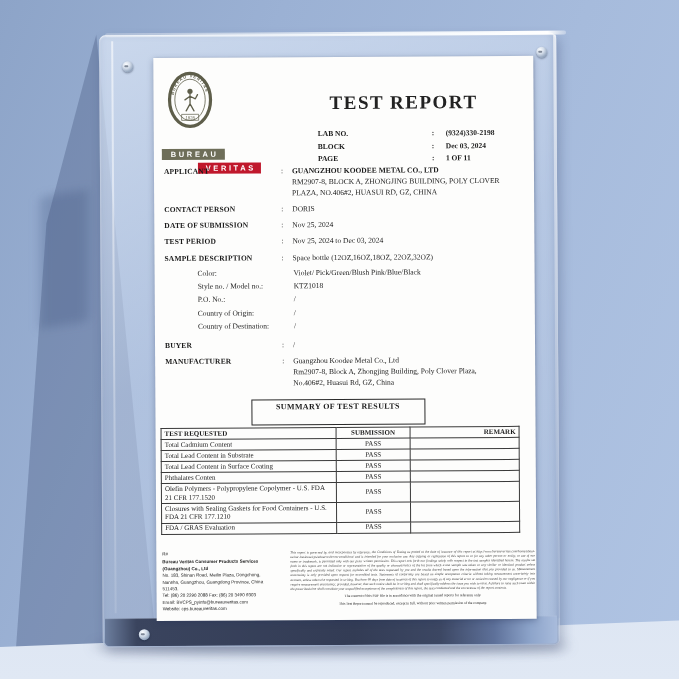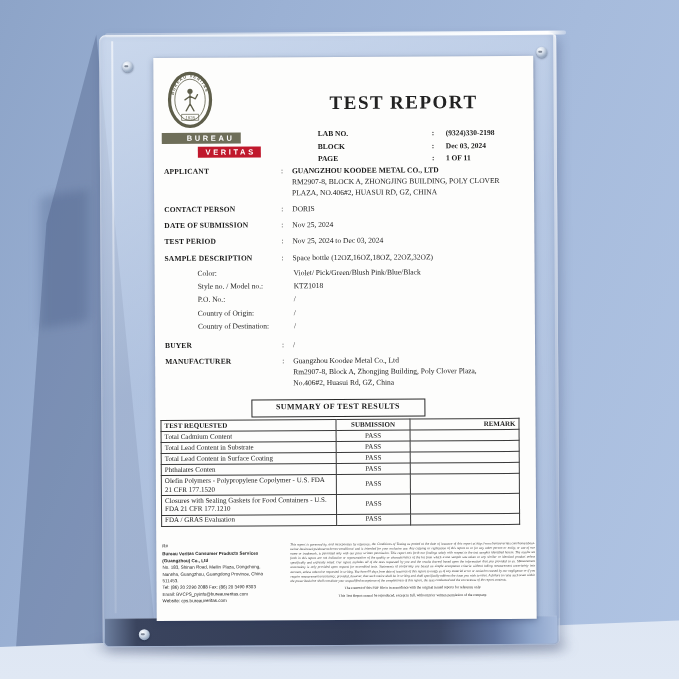--- a/index.html
+++ b/index.html
@@ -42,41 +42,41 @@
   
   .paper{position:absolute;left:54px;top:23px;width:380px;height:563px;background:#fdfdfc;z-index:2;
          box-shadow:0 2px 6px rgba(38,52,88,.35),1px 0 2px rgba(38,52,88,.15);color:#1b1b1b;}
   
   .doc-header{display:flex;height:96px;padding-top:13px;}
   .logo-col{width:92px;padding-left:8px;}
   .emblem{display:block;margin-left:5px;}
   .brand-bar{width:63px;height:11px;display:flex;align-items:center;justify-content:center;
              font-family:"Liberation Sans",sans-serif;font-weight:bold;font-size:7.5px;color:#fff;
              letter-spacing:2.6px;text-indent:2.6px;}
-  .bar-bureau{background:#6e6e59;margin-top:4px;padding-left:16px;}
+  .bar-bureau{background:#6e6e59;margin-top:20px;}
   .bar-veritas{background:#c0182c;margin-top:2.5px;margin-left:36px;}
   .title-col{flex:1;padding-top:23px;}
   .report-title{margin-left:30px;width:240px;text-align:center;font-weight:bold;font-size:19px;
                 letter-spacing:1.5px;color:#222;line-height:19px;}
   .meta{margin:16px 0 0 64px;}
   .meta-row{display:grid;grid-template-columns:114px 14px auto;font-size:7.5px;font-weight:bold;line-height:12.5px;}
   
   .fields{margin-top:0;}
   .field{display:grid;grid-template-columns:117px 11px 1fr;margin:0 0 5.5px 10px;
          font-size:7.5px;line-height:10.8px;}
   .f-label{font-weight:bold;letter-spacing:.15px;}
   .v-line{display:block;line-height:10.8px;}
   .v-line:empty{display:none;}
   .v-bold{font-weight:bold;}
   .subs{margin-top:5px;margin-bottom:9px;}
   .sub{display:grid;grid-template-columns:96px 1fr;margin:0 0 4.4px 43px;font-size:7.5px;line-height:8.8px;}
   
   .summary-wrap{width:355px;margin-left:5px;margin-top:7px;text-align:center;}
   .summary-title{display:inline-block;border:1px solid #2a2a2a;font-weight:bold;font-size:8px;
-                 letter-spacing:.4px;padding:2px 24px 5px;}
+                 letter-spacing:.4px;padding:2px 24px 13px;}
   table.results{border-collapse:collapse;width:355px;margin:2px 18px 0 5px;table-layout:fixed;}
   .results th,.results td{border:0.8px solid #3a3a3a;font-size:7px;line-height:8.8px;padding:0.6px 3px;
                  font-family:"Liberation Serif",serif;vertical-align:middle;}
   .results th{font-weight:bold;}
   .results .c-test{width:168px;text-align:left;}
   .results .c-conc{width:67px;text-align:center;}
   .results .c-rem{width:102px;text-align:right;}
   
   .doc-footer{display:flex;margin:16px 8px 0 6px;}
   .footer-left{width:128px;}

